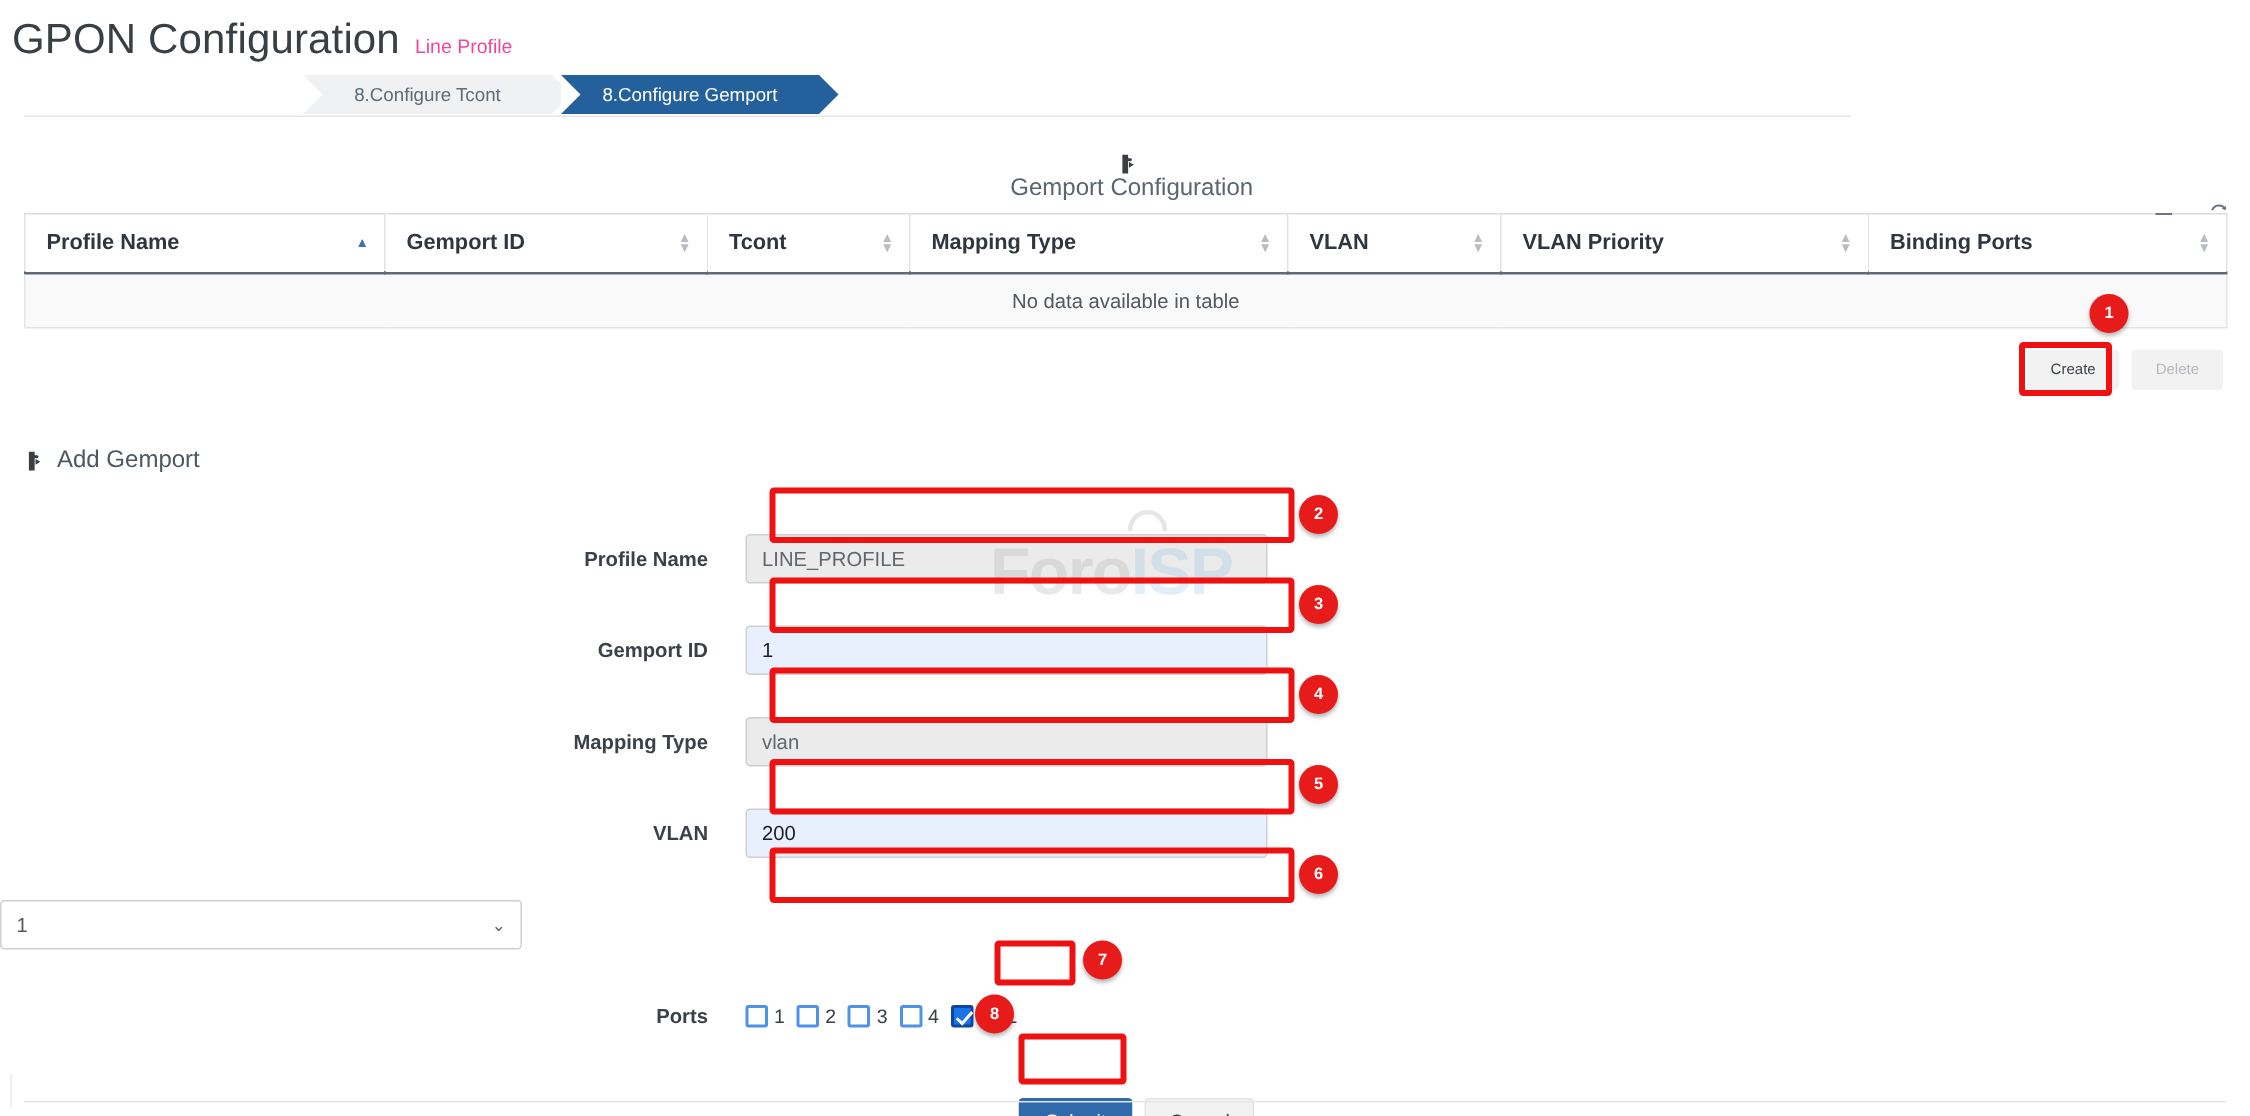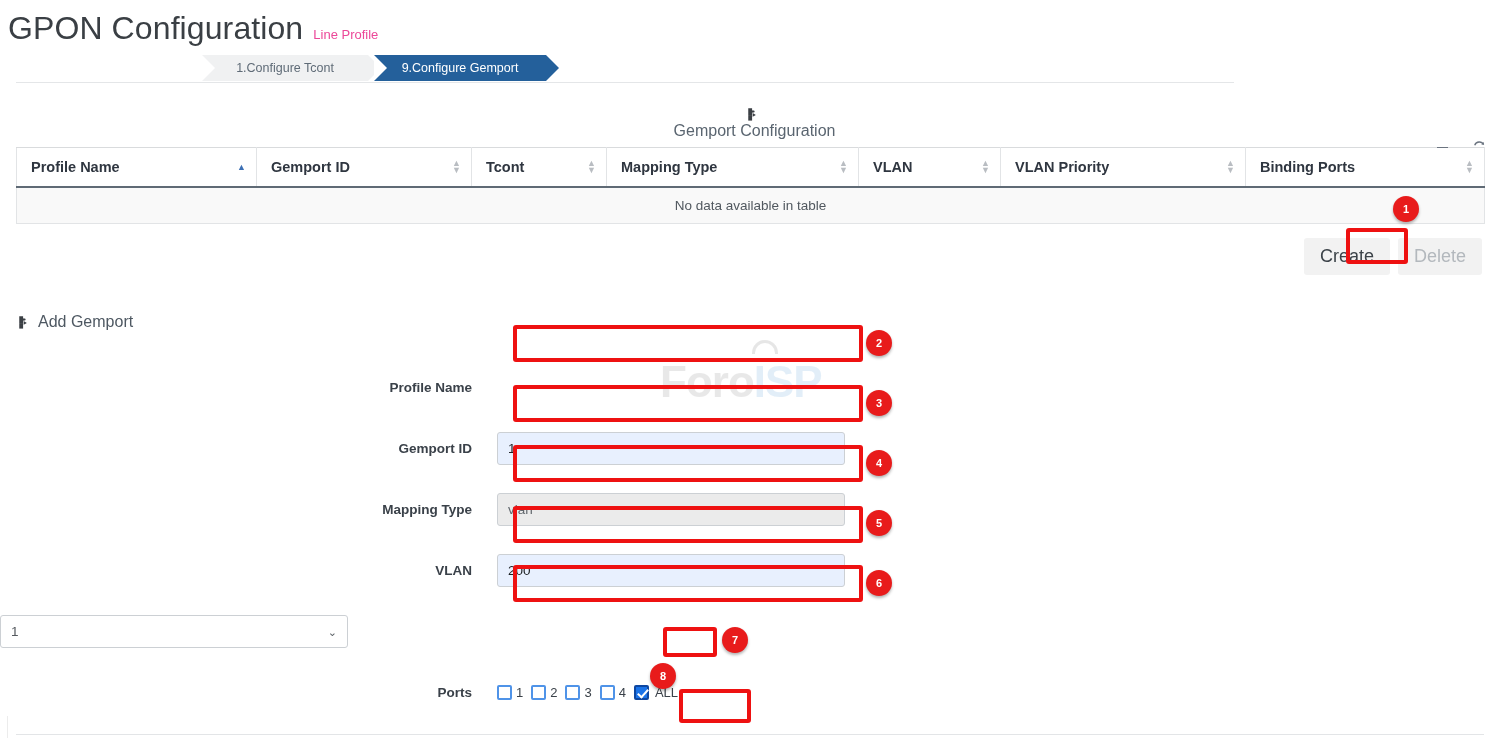--- a/index.html
+++ b/index.html
@@ -8,21 +8,21 @@
     width:1500px; height:744px;
     background:#ffffff;
     font-family:"Liberation Sans", sans-serif;
     color:#333b43;
     overflow:hidden;
     position:relative;
   }
 
   
   .page-head { padding:10px 0 0 8px; display:flex; align-items:baseline; gap:10px; }
-  .page-title { font-size:32px; font-weight:400; color:#3a3f44; letter-spacing:.1px; }
+  .page-title { font-size:28px; font-weight:400; color:#3a3f44; letter-spacing:.1px; }
   .page-sub { font-size:13px; color:#ec4899; }
 
   
   .wizard { position:relative; margin:8px 0 0 16px; height:28px; width:1218px; }
   .wz-line { position:absolute; left:0; top:27px; width:1218px; height:1px; background:#e4e6e8; }
   .step {
     position:absolute; top:0; height:26px; line-height:26px;
     font-size:12.5px; text-align:center; color:#5f6b77;
     background:#f0f1f2;
     padding:0 10px;
@@ -73,21 +73,21 @@
   }
   table.grid th .sorter.asc { color:#3c6fb4; }
   .empty-row td {
     border:1px solid #e2e4e6; border-top:2px solid #5f6a75;
     background:#f9f9f9; text-align:center;
     font-size:13.5px; color:#51585f; padding:10px 0; height:34px;
   }
   .tbl-actions { width:1468px; display:flex; justify-content:flex-end; gap:8px; padding:14px 2px 0 0; }
   .btn {
     font-family:"Liberation Sans", sans-serif;
-    font-size:18px; padding:7px 15px; border-radius:3px; cursor:pointer;
+    font-size:10px; padding:7px 15px; border-radius:3px; cursor:pointer;
     border:1px solid transparent; background:#f2f2f2; color:#3f464d;
   }
   .btn-default { background:#f2f2f2; color:#3c4349; }
   .btn-disabled { background:#f2f2f2; color:#b3b8bd; cursor:default; }
 
   
   .form-head { margin:34px 0 0 14px; display:flex; align-items:center; height:26px; }
   .form-title { font-size:16px; color:#4e5862; margin-left:9px; }
 
   .form { margin-top:22px; }
@@ -159,22 +159,22 @@
 </head>
 <body>
 
 <div class="page-head">
   <span class="page-title">GPON Configuration</span>
   <span class="page-sub">Line Profile</span>
 </div>
 
 <div class="wizard">
   <div class="wz-line"></div>
-  <div class="step s2">1.Configure Tcont</div>
-  <div class="step s3">9.Configure Gemport</div>
+  <div class="step s2">8.Configure Tcont</div>
+  <div class="step s3">8.Configure Gemport</div>
 </div>
 
 <div class="panel-head">
   <span>
     <svg class="puzzle" viewBox="0 0 16 16" xmlns="http://www.w3.org/2000/svg">
       <path fill="#3b3f44" d="M5.6 1.2h4.1v2.0c0 .5.5.8 1.0.6.8-.4 1.7.2 1.7 1.0s-.9 1.4-1.7 1.0c-.5-.2-1.0.1-1.0.6v2.1H5.6V1.2z"></path>
       <path fill="#3b3f44" d="M5.6 8.6h4.1v5.9H5.6V8.6z"></path>
       <path fill="#3b3f44" d="M10.3 6.4l3.4 2.0-3.4 2.0V6.4z"></path>
     </svg>
   </span>
@@ -260,20 +260,23 @@
       <path fill="#3b3f44" d="M10.3 6.4l3.4 2.0-3.4 2.0V6.4z"></path>
     </svg>
   </span>
   <span class="form-title">Add Gemport</span>
 </div>
 
 <div class="form">
 
   <div class="frow">
     <div class="flabel">Profile Name</div>
+    <div class="fctrl">
+      <input class="inp disabled" readonly="" value="LINE_PROFILE" style="">
+    </div>
   </div>
 
   <div class="frow">
     <div class="flabel">Gemport ID</div>
     <div class="fctrl">
       <input class="inp filled" value="1" style="">
     </div>
   </div>
 
   <div class="frow">

